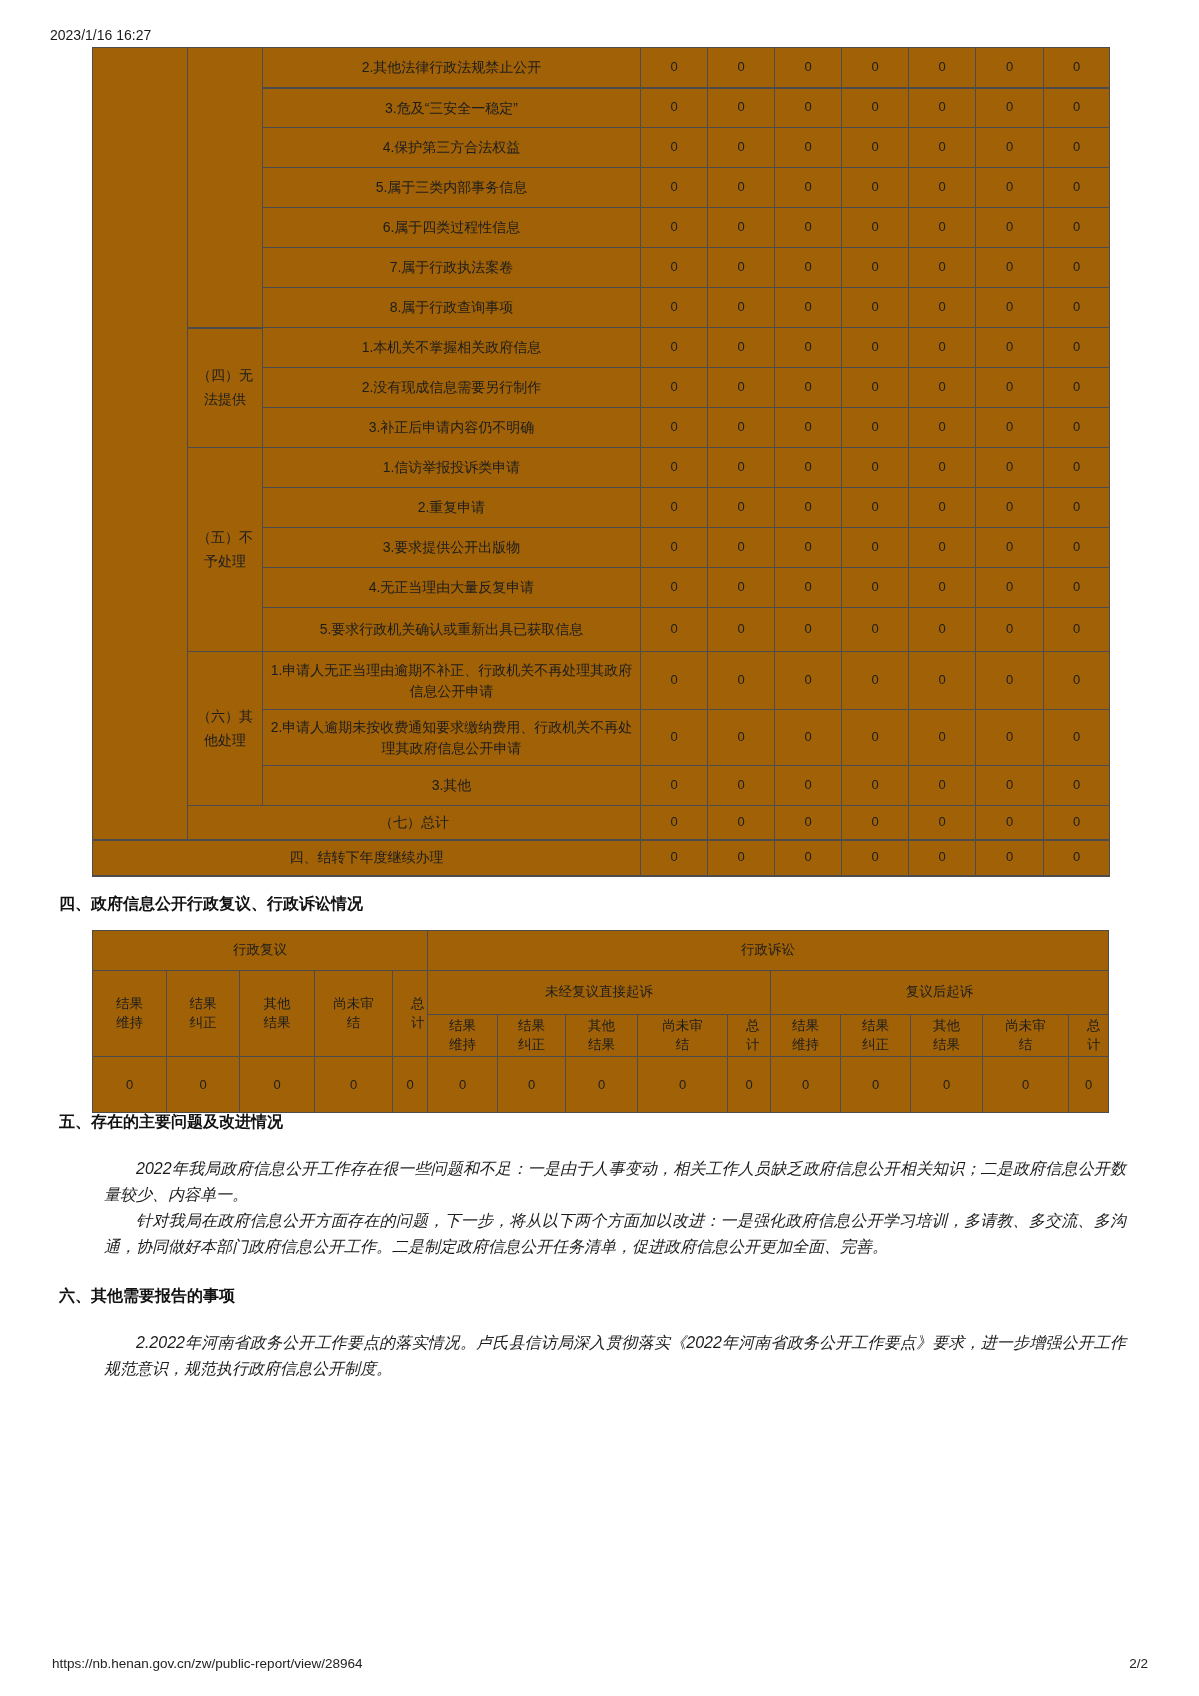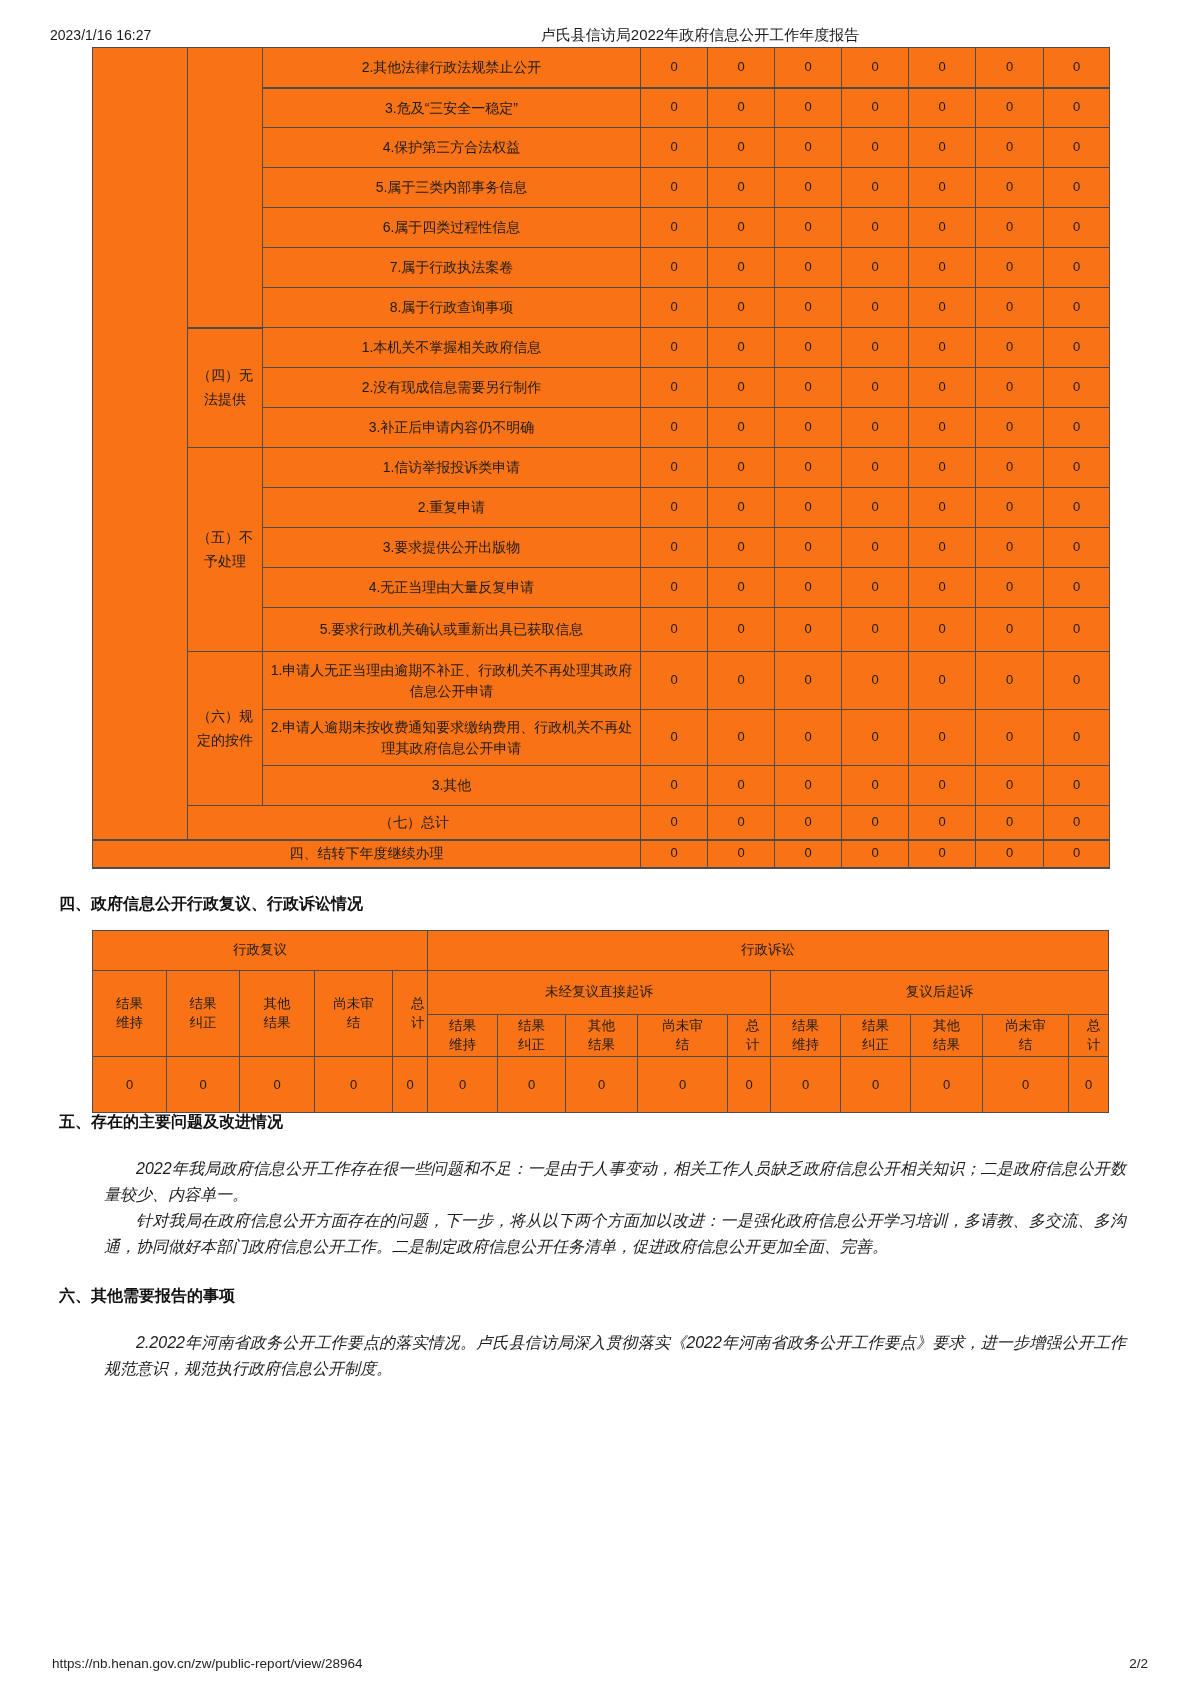--- a/index.html
+++ b/index.html
@@ -7,21 +7,21 @@
   .page {
     position:relative; width:1199px; height:1696px; background:#fff;
     font-family:"Liberation Sans","DejaVu Sans",sans-serif; color:#1c1c1c;
     overflow:hidden;
   }
   
   .print-header { position:absolute; top:26px; left:0; width:100%; height:20px; font-size:14px; color:#1a1a1a; }
   .print-header .dt { position:absolute; left:50px; top:1px; }
   .print-header .title { position:absolute; left:350px; width:700px; text-align:center; top:0; font-size:15px; white-space:nowrap; }
 
-  table { border-collapse:collapse; table-layout:fixed; position:absolute; background:#f97316; }
+  table { border-collapse:collapse; table-layout:fixed; position:absolute; background:#a16207; }
   td,th { border:1px solid #4c4c4c; font-weight:normal; padding:0 5px; text-align:center; vertical-align:middle; overflow:hidden; }
 
   .t1 { left:92px; top:47px; width:1017px; }
   .t1 td { font-size:14px; line-height:1.45; }
   .t1 td.val { font-size:13px; }
   .t1 tr.cut td { border-bottom-width:2px; }
   .t1 tr.thick-top td { border-top-width:2px; }
   .t1 tr:last-child td { border-bottom-width:2px; }
   .t1 td.grp { line-height:1.7; }
 
@@ -42,21 +42,20 @@
 
   .print-footer { position:absolute; left:52px; top:1656px; width:1096px; display:flex; justify-content:space-between; font-size:13.5px; color:#222;gap:8px; }
 </style>
 </head>
 <body>
 
 <div class="page">
 
   <div class="print-header">
     <span class="dt">2023/1/16 16:27</span>
-    <span class="title">卢氏县信访局2022年政府信息公开工作年度报告</span>
   </div>
 
   <table class="t1">
     <colgroup>
       <col style="width:95px">
         <col style="width:75px">
         <col style="width:378px">
       <col style="width:67px">
         <col style="width:67px">
         <col style="width:67px">
@@ -214,21 +213,21 @@
           <td class="item">5.要求行政机关确认或重新出具已获取信息</td>
           <td class="val">0</td>
           <td class="val">0</td>
           <td class="val">0</td>
           <td class="val">0</td>
           <td class="val">0</td>
           <td class="val">0</td>
           <td class="val">0</td>
         </tr>
         <tr style="height: 58px;">
-          <td class="grp" rowspan="3">（六）规定的按件</td>
+          <td class="grp" rowspan="3">（六）其他处理</td>
           <td class="item">1.申请人无正当理由逾期不补正、行政机关不再处理其政府信息公开申请</td>
           <td class="val">0</td>
           <td class="val">0</td>
           <td class="val">0</td>
           <td class="val">0</td>
           <td class="val">0</td>
           <td class="val">0</td>
           <td class="val">0</td>
         </tr>
         <tr style="height: 56px;">
@@ -254,21 +253,21 @@
         <tr style="height: 34px;">
           <td class="item" colspan="2">（七）总计</td>
           <td class="val">0</td>
           <td class="val">0</td>
           <td class="val">0</td>
           <td class="val">0</td>
           <td class="val">0</td>
           <td class="val">0</td>
           <td class="val">0</td>
         </tr>
-        <tr class="thick-top" style="height: 28px;">
+        <tr class="thick-top" style="height: 36px;">
           <td class="item" colspan="3">四、结转下年度继续办理</td>
           <td class="val">0</td>
           <td class="val">0</td>
           <td class="val">0</td>
           <td class="val">0</td>
           <td class="val">0</td>
           <td class="val">0</td>
           <td class="val">0</td>
         </tr>
       </tbody>

